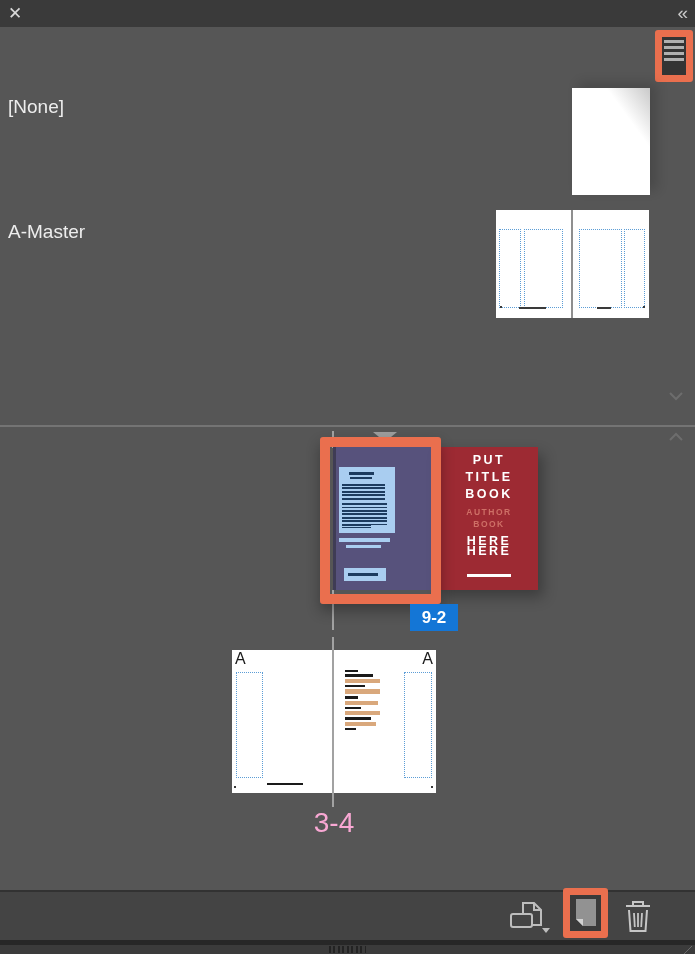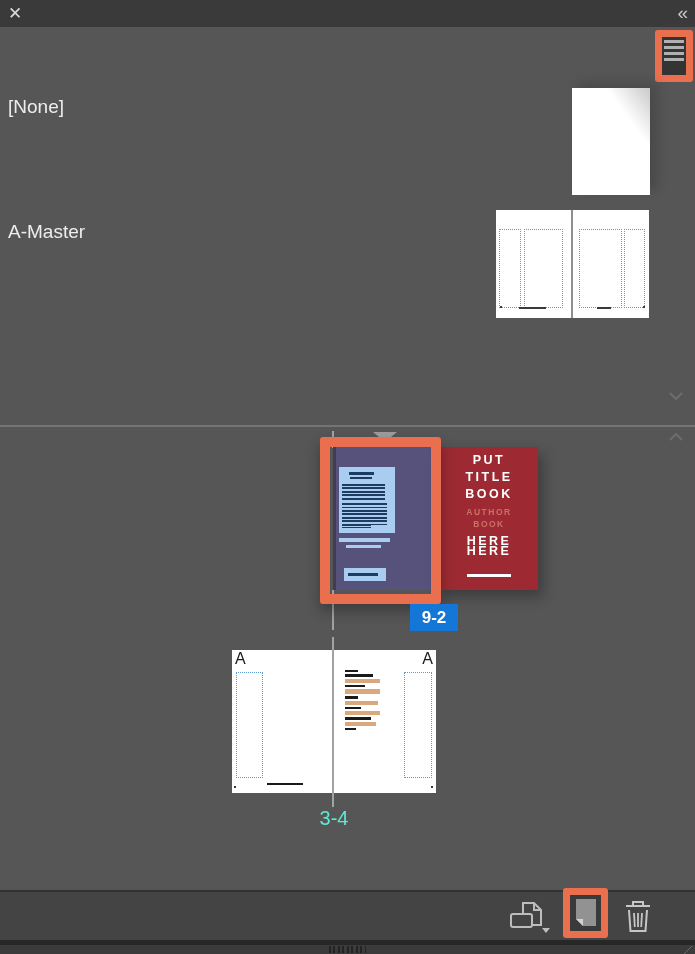--- a/index.html
+++ b/index.html
@@ -68,21 +68,21 @@
   
   .spine-2{left:332px;top:637px;height:170px;z-index:4;}
   .page3{position:absolute;left:232px;top:650px;width:102px;height:143px;background:#ffffff;z-index:3;}
   .page4{position:absolute;left:334px;top:650px;width:102px;height:143px;background:#ffffff;z-index:3;}
   .master-a{position:absolute;top:0px;font-size:16px;color:#1a1a1a;}
   .p4-text{position:absolute;left:11px;top:20px;width:35px;}
   .p4-text div{margin-bottom:2px;}
   .tb{background:#1a1a1a;height:2px;}
   .tt{background:#d9a87c;height:4px;}
   .label-34{position:absolute;left:294px;top:807px;width:80px;text-align:center;
-            font-size:20px;color:#5eead4;}
+            font-size:28px;color:#f9a8d4;}
 
   
   .statusbar{position:absolute;left:0;top:890px;width:695px;height:50px;background:#444444;
              border-top:2px solid #323232;box-sizing:border-box;}
   .status-text{position:absolute;left:8px;top:0;height:48px;line-height:48px;
                font-size:18px;font-weight:600;color:#f4f4f4;}
   .icon-btn{position:absolute;top:7px;}
   .bottom-line{position:absolute;left:0;top:940px;width:695px;height:5px;background:#272727;}
   .bottom-strip{position:absolute;left:0;top:945px;width:695px;height:9px;background:#3b3b3b;}
   .grip{position:absolute;left:329px;top:946px;width:37px;height:7px;

